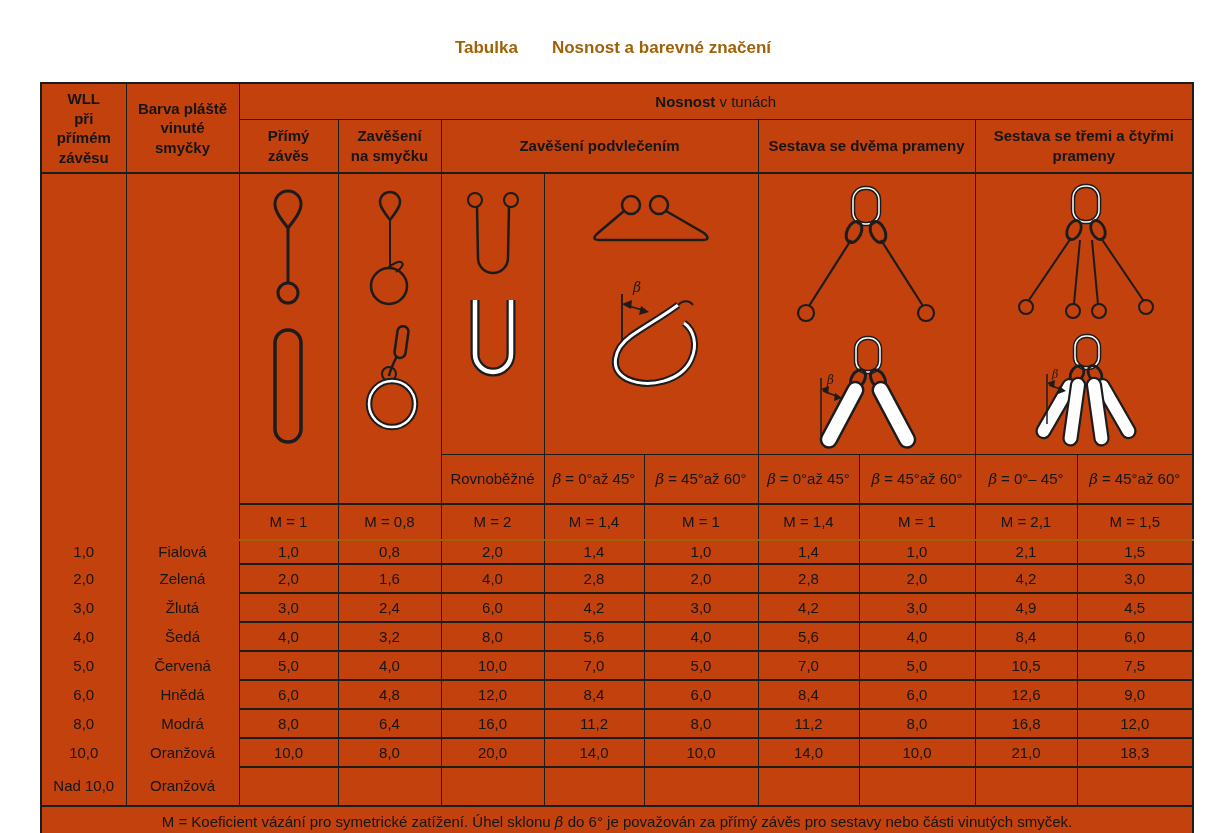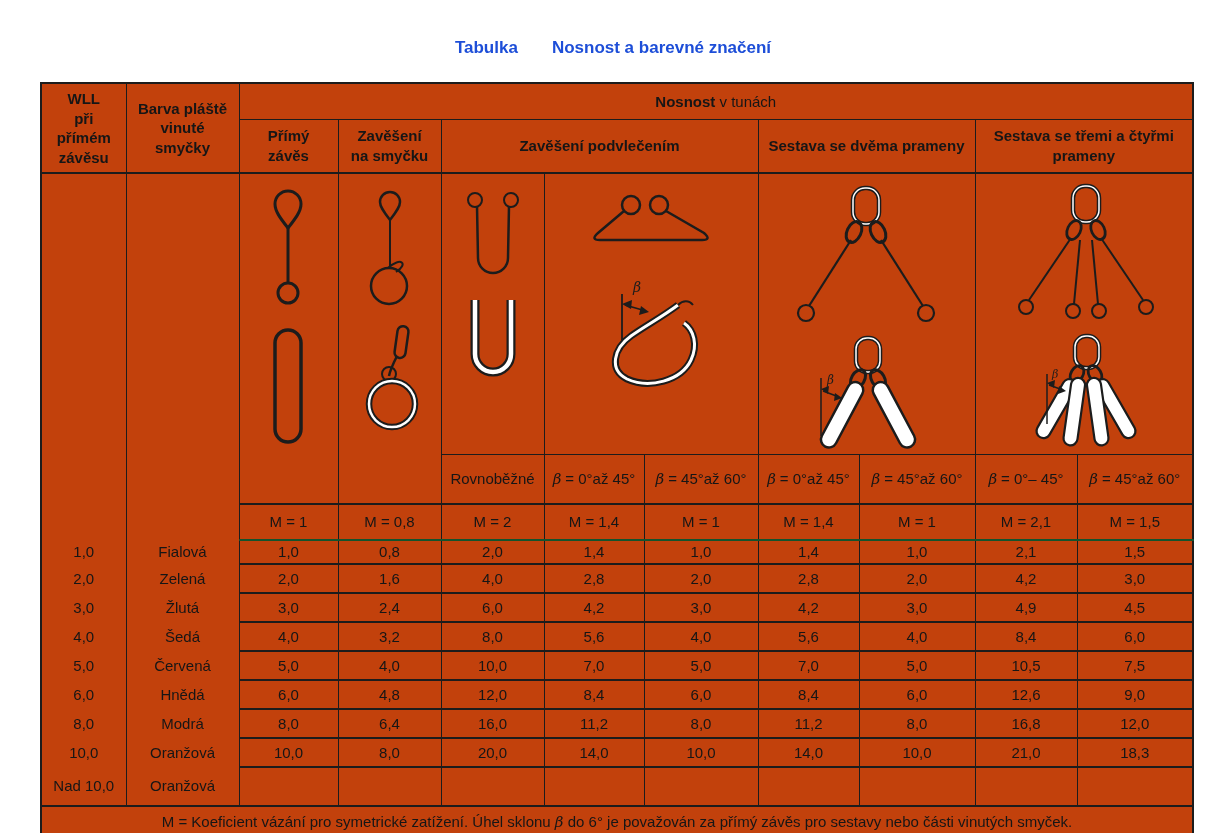--- a/index.html
+++ b/index.html
@@ -4,41 +4,41 @@
 <style>
   * { margin:0; padding:0; box-sizing:border-box; }
   body { background:#e8e8e8; font-family:"Liberation Sans", sans-serif; }
   #page {
     position:relative; width:1214px; height:833px; background:#ffffff;
     color:#161616; overflow:hidden;
   }
   
   #title {
     position:absolute; top:38px; left:0; width:100%;
-    text-align:center; font-size:17px; font-weight:bold; color:#1d4ed8;padding-left:12px;
+    text-align:center; font-size:17px; font-weight:bold; color:#a16207;padding-left:12px;
   }
   #title .t2 { margin-left:34px; }
   
   table.main {
     position:absolute; left:40px; top:82px; width:1152px;
     border-collapse:collapse; table-layout:fixed;
     border:2px solid #1c1c1c; background:#c2410c;
   }
   td {
     border:1px solid #1c1c1c; text-align:center; vertical-align:middle;
     font-size:15px; color:#161616; padding:0; overflow:hidden;
   }
   td.hdr { font-weight:bold; white-space:pre-line; line-height:1.3; }
   td.grp { border-bottom:2px solid #1c1c1c; }
   td.cap-cell { font-size:15px; }
   td.cap-cell .b { font-weight:bold; }
   td.side-blank { border-bottom:none; }
   td.illus { vertical-align:top; padding-top:4px; }
   td.sub { font-size:15px;text-align:center; }
-  td.m-cell { border-top:2px solid #1c1c1c; border-bottom:2px solid #14532d; }
+  td.m-cell { border-top:2px solid #1c1c1c; border-bottom:2px solid #a16207; }
   td.val { border-top:2px solid #1c1c1c; }
   td.wll-v, td.color-v { border-top:none; border-bottom:none; }
   td.footnote {
     border-top:2px solid #1c1c1c; text-align:center; padding:6px 8px;
     font-size:15px;
   }
   .beta { font-family:"DejaVu Serif", serif; font-style:italic; margin-right:4px; }
   .beta-inline { font-family:"DejaVu Serif", serif; font-style:italic; }
   
   #caption {

